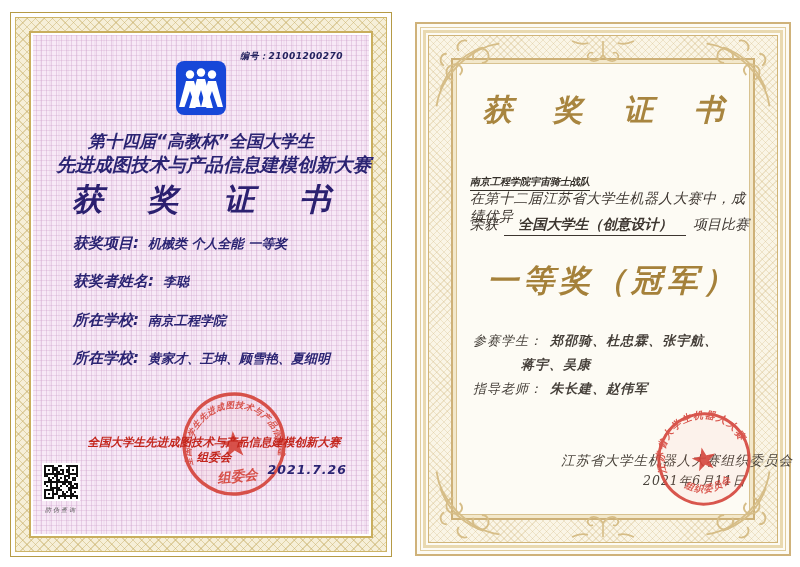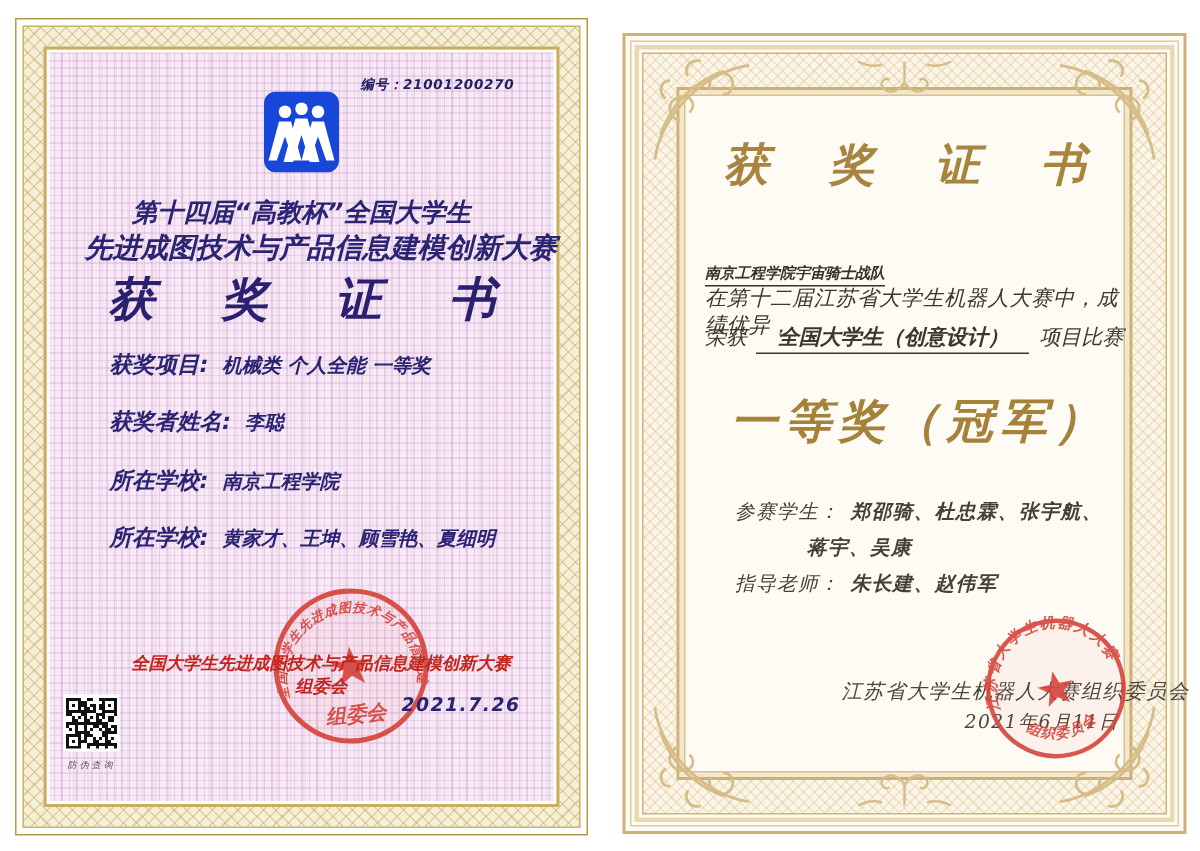--- a/index.html
+++ b/index.html
@@ -78,21 +78,21 @@
                 letter-spacing:15px; padding-left:15px; }
   .cr-team { position:absolute; top:103px; left:17px; font-size:10px; font-weight:700;
              color:#35302a; border-bottom:1px solid #35302a; padding-bottom:1px;margin-top:12px; }
   .cr-line2 { position:absolute; top:130px; left:17px; font-size:14px; color:#3d3630;
               letter-spacing:.5px; }
   .cr-line3 { position:absolute; top:156px; left:17px; font-size:14px; color:#3d3630; }
   .cr-award-name { display:inline-block; font-weight:700; padding:0 14px 1px 14px;
                    border-bottom:1px solid #3d3630; margin:0 2px; }
   .cr-award-title { position:absolute; top:200px; width:100%; text-align:center;
                     font-size:31px; font-weight:700; color:#a5813a; letter-spacing:5px;padding-left:20px; }
-  .cr-row { position:absolute; left:20px; font-size:13px; color:#46403a; letter-spacing:1px;margin-left:17px; }
+  .cr-row { position:absolute; left:20px; font-size:13px; color:#46403a; letter-spacing:1px; }
   .cr-r0 { top:272px; } .cr-r1 { top:296px; left:66px; } .cr-r2 { top:320px; } .cr-r3 { top:345px; }
   .cr-row .lab { margin-right:2px; }
   .cr-row .val { font-weight:700; }
   .cr-committee { position:absolute; top:392px; left:108px; font-size:13.5px;
                   color:#4a443c; letter-spacing:1px; z-index:1; white-space:nowrap; }
   .cr-date { position:absolute; top:413px; left:190px; font-size:12.5px; color:#4a443c;
              letter-spacing:1px; z-index:1; }
   .cr-seal { position:absolute; left:202px; top:350px; width:98px; height:98px;
              transform:rotate(-12deg); z-index:2; opacity:.9; }
 </style>

